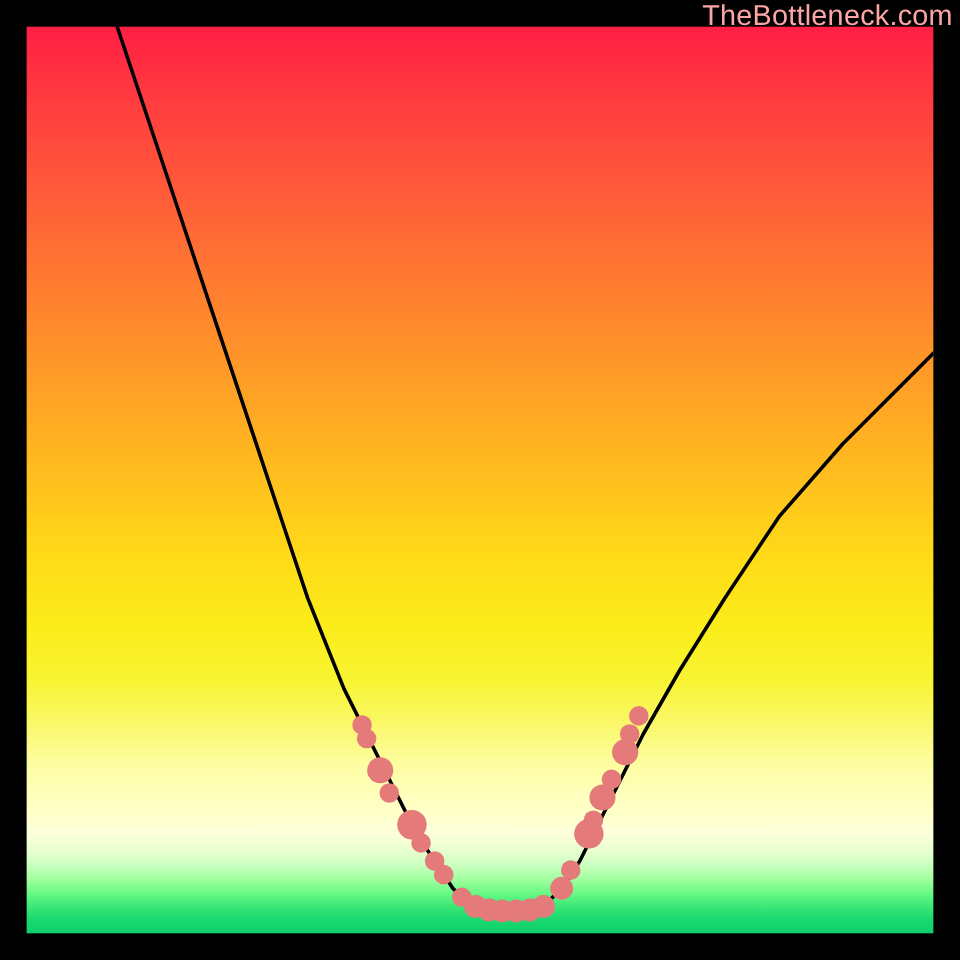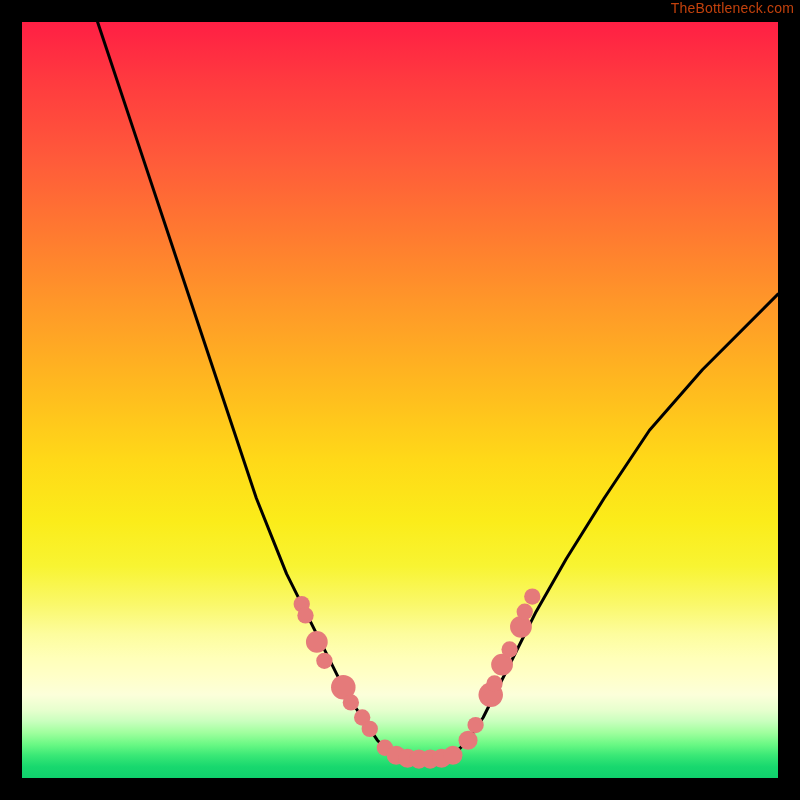--- a/index.html
+++ b/index.html
@@ -55,22 +55,22 @@
       #6cf985 95.5%,
       #3ae876 97%,
       #18d86e 98.5%,
       #0fd06c 100%
     );
   }
   .watermark {
     position: absolute;
     top: 0px;
     right: 6px;
-    color: #c2410c;
-    font-size: 14px;
+    color: #fca5a5;
+    font-size: 24px;
     font-weight: 400;
     letter-spacing: 0.2px;
     user-select: none;
   }
   svg.curve {
     position: absolute;
     left: 0;
     top: 0;
     width: 756px;
     height: 756px;

